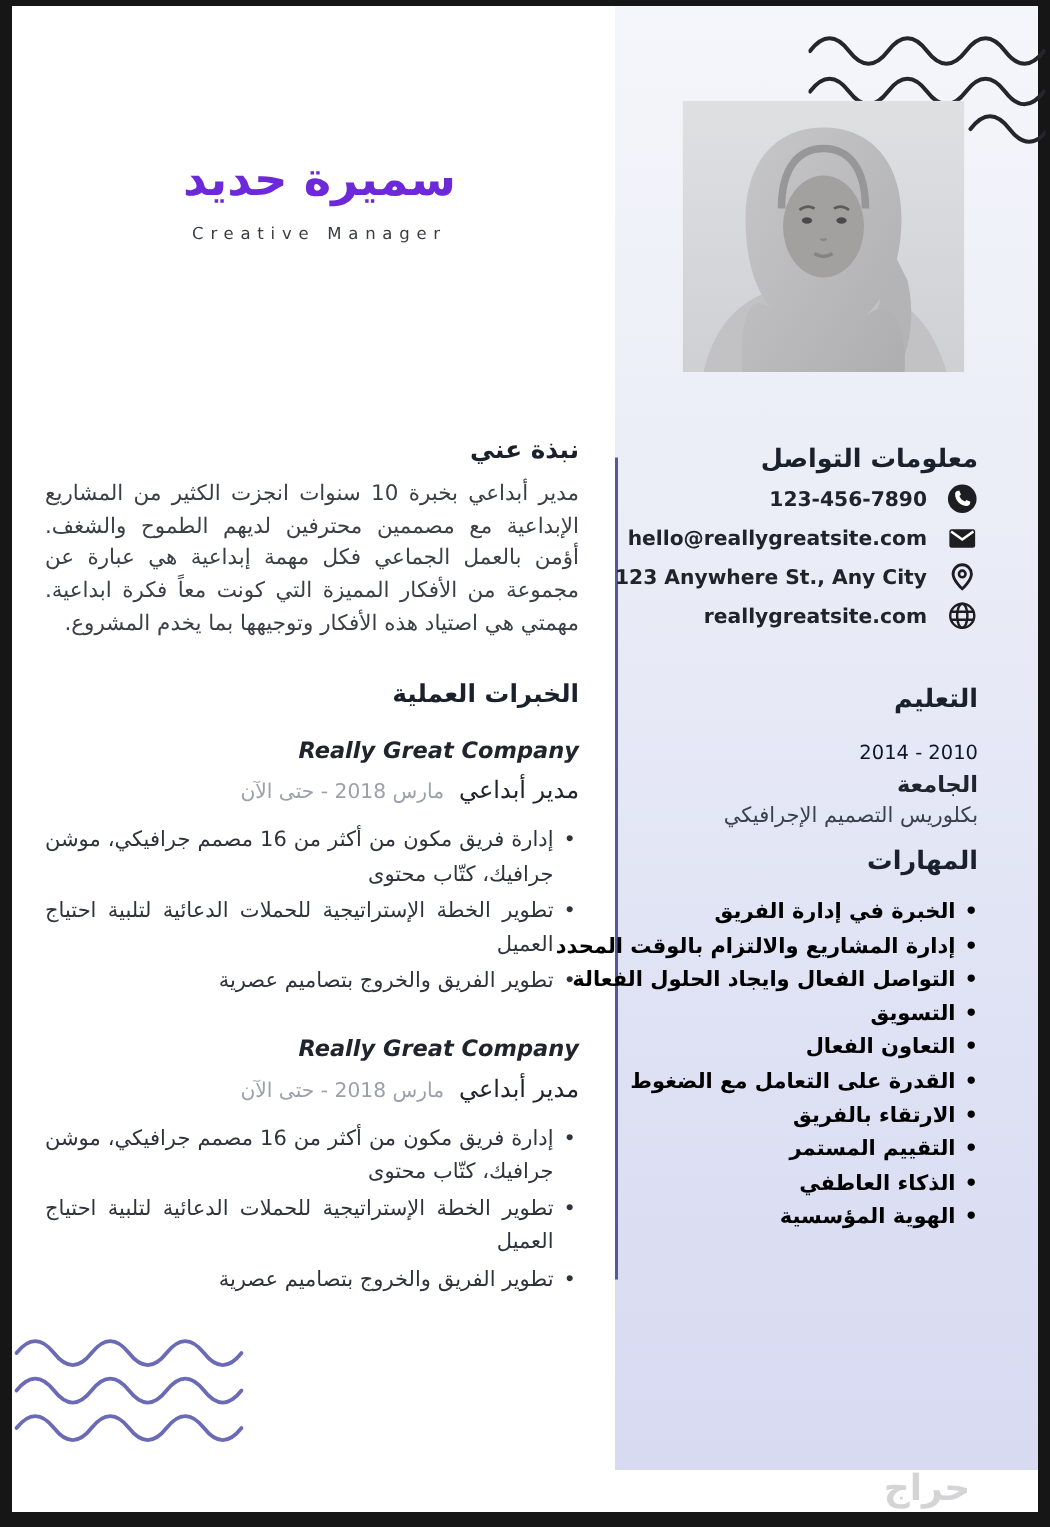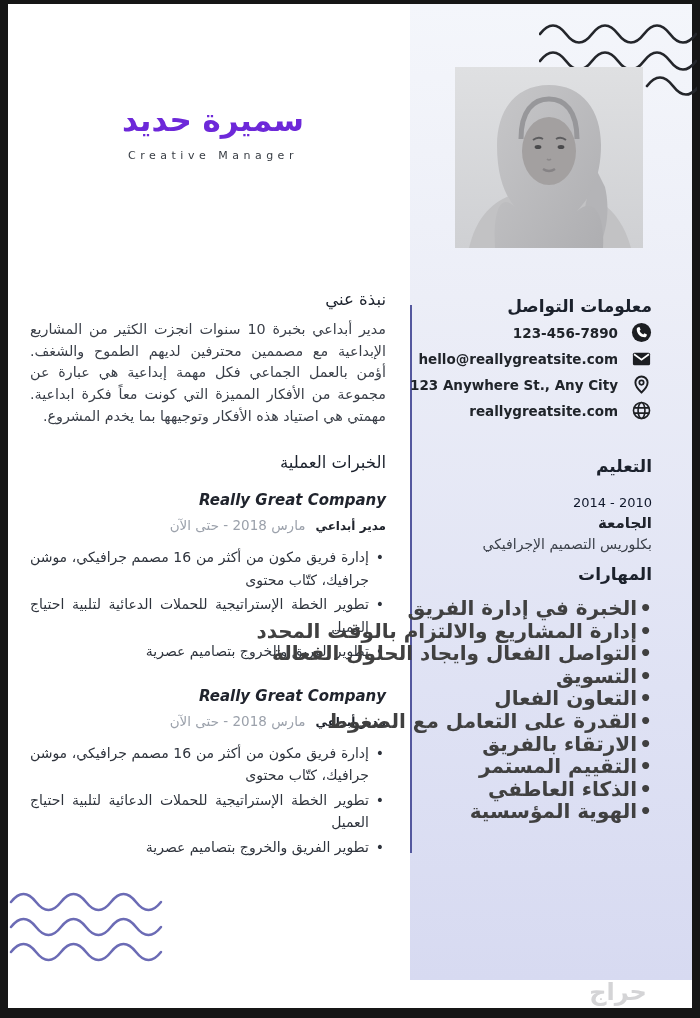--- a/index.html
+++ b/index.html
@@ -33,34 +33,34 @@
   .waves-bottom { position:absolute; left:1px; top:882px; }
   
   .name-block { position:absolute; left:30px; top:98px; width:350px; text-align:center; }
   .name {
     font-size:31px; font-weight:bold; color:#6d28d9; line-height:1.2;
   }
   .subtitle {
     margin-top:10px; font-size:11px; letter-spacing:4.5px; color:#383d44;
   }
   
-  .sec-h { font-size:16.5px; font-weight:normal; color:#1b212c; text-align:right; }
+  .sec-h { font-size:16.5px; font-weight:bold; color:#1b212c; text-align:right; }
   .about { position:absolute; left:22px; top:286px; width:356px; direction:rtl; }
   .about-text {
     margin-top:10px; font-size:14.3px; line-height:1.52; color:#3a3f48;
     text-align:justify;
   }
   .experience { position:absolute; left:22px; top:449px; width:356px; direction:rtl; }
   .job { margin-top:19px; }
   .job + .job { margin-top:24px; }
   .company {
     text-align:right; font-size:15px; font-weight:bold; font-style:italic; color:#20242d;
   }
   .job-meta { margin-top:8px; display:flex; align-items:baseline; gap:10px; }
-  .job-title { font-size:12px; font-weight:bold; color:#20242d; }
+  .job-title { font-size:16px; font-weight:normal; color:#20242d; }
   .job-period { font-size:13.5px; color:#9ba1ab; }
   .xp-list { margin-top:13px; list-style:none; }
   .xp-list li {
     position:relative; padding-right:17px; font-size:14px; line-height:22.5px;
     color:#2e333c; text-align:justify; margin-bottom:2px;
   }
   .xp-list li::before { content:"•"; position:absolute; right:2px; color:#2e333c; }
   
   .sb-sec { position:absolute; right:40px; left:16px; direction:rtl; }
   .sb-h { font-size:17px; font-weight:bold; color:#1b212c; text-align:right; }
@@ -70,22 +70,22 @@
   .cicon { width:21px; height:21px; margin-left:13px; flex:0 0 auto; display:flex; }
   .ctext { font-size:13.5px; font-weight:bold; color:#20242a; white-space:nowrap; }
   .ctext.latin { direction:ltr; }
   .sb-edu { top:452px; }
   .edu-period { margin-top:19px; font-size:13px; color:#0f172a; text-align:right; direction:ltr; }
   .edu-school { margin-top:4px; font-size:15px; font-weight:bold; color:#20242d; text-align:right; }
   .edu-degree { margin-top:4px; font-size:14px; color:#3b404a; text-align:right; }
   .sb-skills { top:560px; }
   .skill-list { margin-top:13px; list-style:none; }
   .skill-list li {
-    position:relative; padding-right:15px; font-size:20px; font-weight:bold;
-    line-height:22.6px; color:#404040; text-align:right; white-space:nowrap;
+    position:relative; padding-right:15px; font-size:14px; font-weight:bold;
+    line-height:22.6px; color:#000000; text-align:right; white-space:nowrap;
   }
   .skill-list li::before { content:"•"; position:absolute; right:0; }
   
   .watermark {
     position:absolute; left:540px; top:974px; width:140px;
     font-size:24px; font-weight:bold; 
     color:#d4d4d6; text-align:center; direction:rtl;
     text-shadow:0 1px 0 #ffffff;
   }
 </style>

